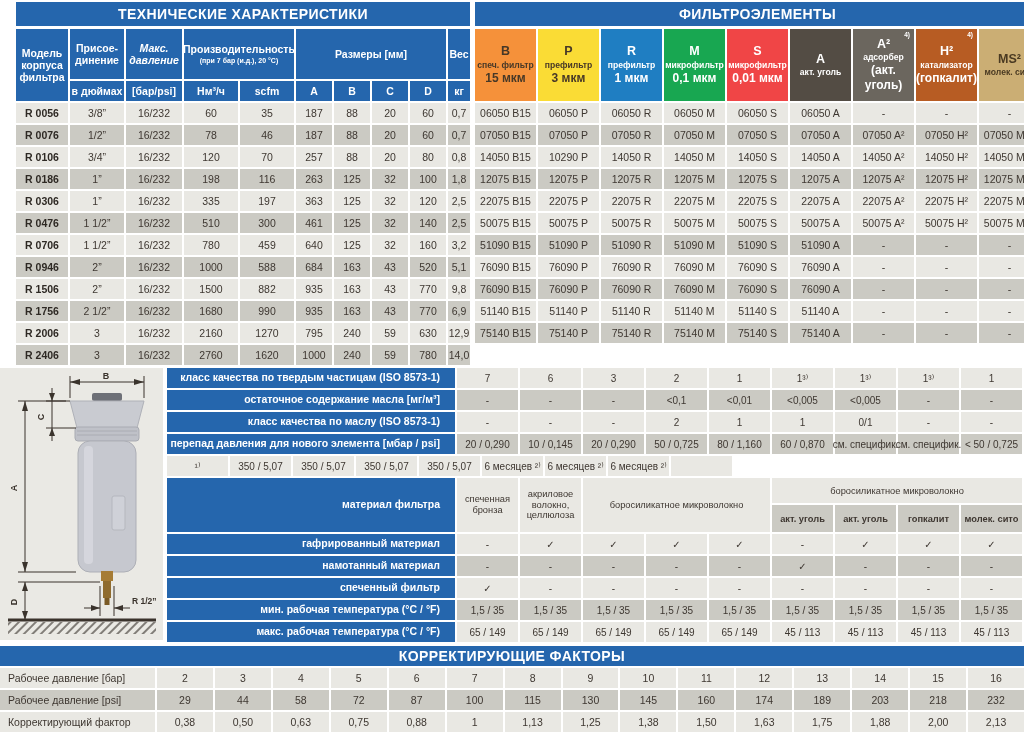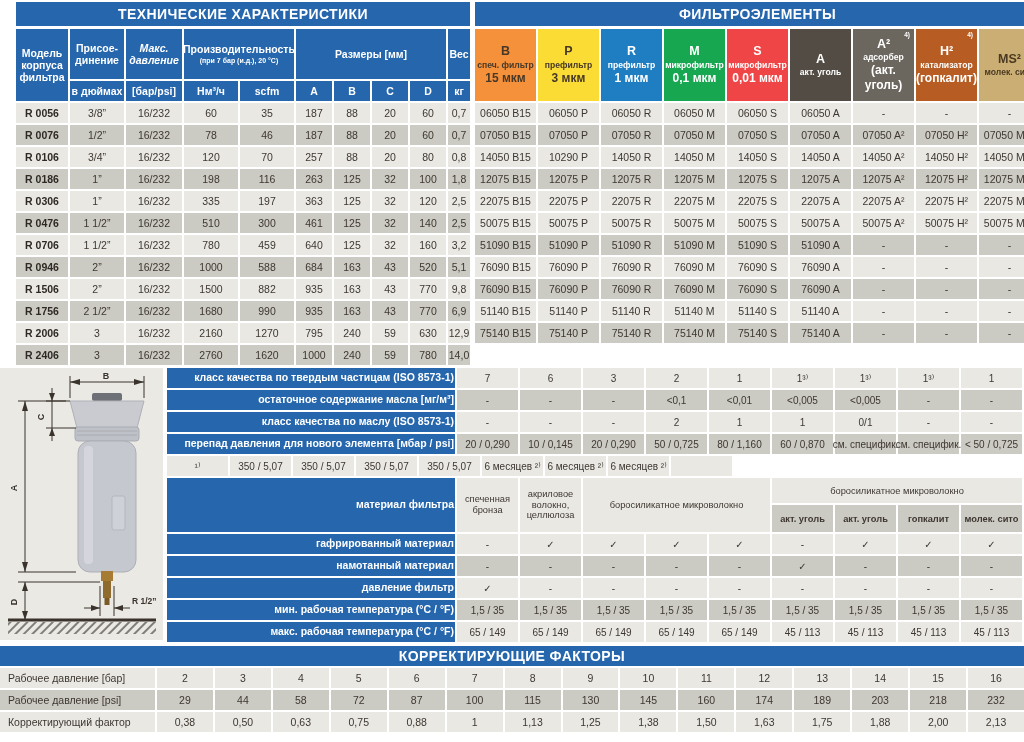--- a/index.html
+++ b/index.html
@@ -36,21 +36,21 @@
   .tc{height:20px;background:#E9E8E3;display:flex;align-items:center;justify-content:center;
       font-size:10.5px;color:#3E3731;white-space:nowrap;}
   .trow.dark .tc{background:#CBCAC3;}
   .tc.model{font-weight:bold;color:#2E2924;}
   .mid{display:flex;column-gap:4px;margin-top:3px;}
   .diagram{width:163px;height:272px;flex:none;background:#EAE9E4;}
   .spec-rows{display:flex;flex-direction:column;row-gap:2px;}
   .srow{display:flex;column-gap:2px;}
   .slabel{width:288px;flex:none;background:#2566AD;color:#fff;font-size:10.5px;font-weight:bold;
           display:flex;align-items:center;justify-content:flex-end;text-align:right;
-          padding-right:1px;box-sizing:border-box;height:20px;line-height:1.1;}
+          padding-right:15px;box-sizing:border-box;height:20px;line-height:1.1;}
   .scell{width:61px;flex:none;height:20px;background:#E9E8E3;display:flex;align-items:center;
          justify-content:center;font-size:10px;color:#3E3731;white-space:nowrap;}
   .srow.dark .scell{background:#CBCAC3;}
   .slabel.tall{height:54px;}
   .mcell{background:#E9E8E3;display:flex;align-items:center;justify-content:center;text-align:center;
          font-size:9.3px;color:#3E3731;line-height:1.15;height:54px;box-sizing:border-box;padding:1px;}
   .mcell.w1{width:61px;flex:none;}
   .mcell.w3{width:187px;flex:none;}
   .mgroup{width:250px;flex:none;display:flex;flex-direction:column;row-gap:2px;}
   .mtop{height:25px;background:#E9E8E3;display:flex;align-items:center;justify-content:center;
@@ -575,21 +575,21 @@
           <div class="scell">-</div>
           <div class="scell">-</div>
           <div class="scell">-</div>
           <div class="scell">-</div>
           <div class="scell check">✓</div>
           <div class="scell">-</div>
           <div class="scell">-</div>
           <div class="scell">-</div>
         </div>
         <div class="srow">
-          <div class="slabel">давление фильтр</div>
+          <div class="slabel">спеченный фильтр</div>
           <div class="scell check">✓</div>
           <div class="scell">-</div>
           <div class="scell">-</div>
           <div class="scell">-</div>
           <div class="scell">-</div>
           <div class="scell">-</div>
           <div class="scell">-</div>
           <div class="scell">-</div>
           <div class="scell">-</div>
         </div>

